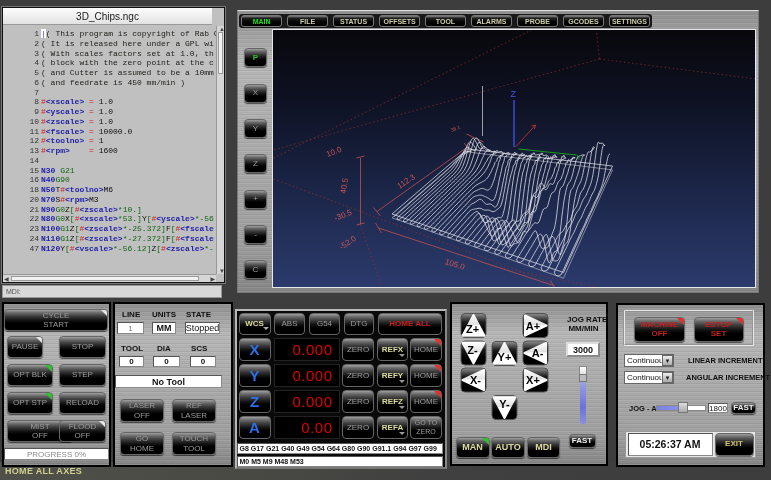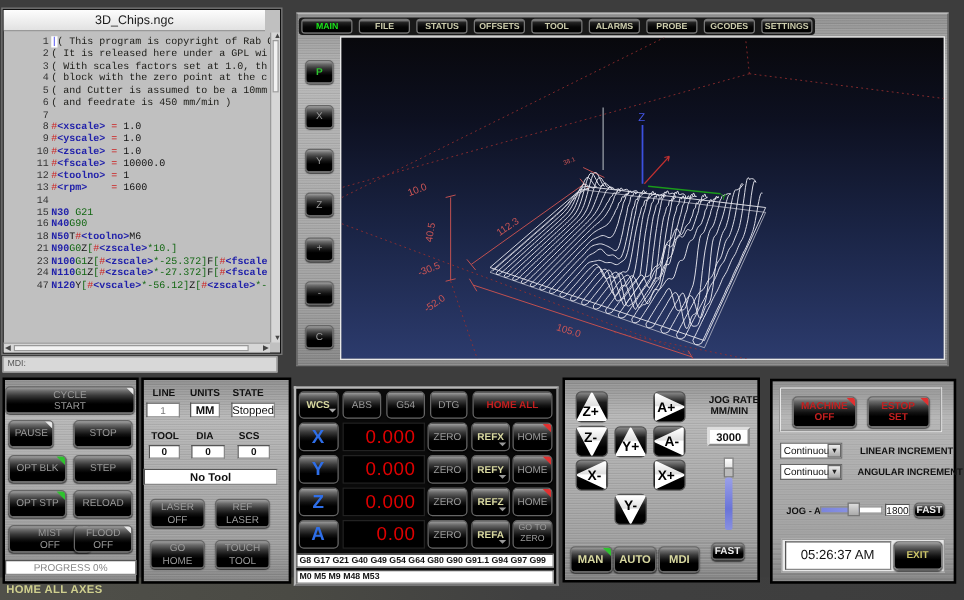--- a/index.html
+++ b/index.html
@@ -155,21 +155,23 @@
 <div class="ln"><em>8</em><i class="r">#</i><i class="b">&lt;xscale&gt;</i><i class="k"> </i><i class="r">=</i><i class="k"> 1.0</i></div>
 <div class="ln"><em>9</em><i class="r">#</i><i class="b">&lt;yscale&gt;</i><i class="k"> </i><i class="r">=</i><i class="k"> 1.0</i></div>
 <div class="ln"><em>10</em><i class="r">#</i><i class="b">&lt;zscale&gt;</i><i class="k"> </i><i class="r">=</i><i class="k"> 1.0</i></div>
 <div class="ln"><em>11</em><i class="r">#</i><i class="b">&lt;fscale&gt;</i><i class="k"> </i><i class="r">=</i><i class="k"> 10000.0</i></div>
 <div class="ln"><em>12</em><i class="r">#</i><i class="b">&lt;toolno&gt;</i><i class="k"> </i><i class="r">=</i><i class="k"> 1</i></div>
 <div class="ln"><em>13</em><i class="r">#</i><i class="b">&lt;rpm&gt;</i><i class="k">    </i><i class="r">=</i><i class="k"> 1600</i></div>
 <div class="ln"><em>14</em></div>
 <div class="ln"><em>15</em><i class="b">N30</i><i class="k"> </i><i class="g">G21</i></div>
 <div class="ln"><em>16</em><i class="b">N40</i><i class="g">G90</i></div>
 <div class="ln"><em>18</em><i class="b">N50</i><i class="k">T</i><i class="r">#</i><i class="b">&lt;toolno&gt;</i><i class="k">M6</i></div>
+<div class="ln"><em>20</em><i class="b">N70</i><i class="k">S</i><i class="r">#</i><i class="b">&lt;rpm&gt;</i><i class="k">M3</i></div>
 <div class="ln"><em>21</em><i class="b">N90</i><i class="g">G0</i><i class="k">Z</i><i class="g">[</i><i class="r">#</i><i class="b">&lt;zscale&gt;</i><i class="g">*10.]</i></div>
+<div class="ln"><em>22</em><i class="b">N80</i><i class="g">G0</i><i class="k">X</i><i class="g">[</i><i class="r">#</i><i class="b">&lt;xscale&gt;</i><i class="g">*53.]</i><i class="k">Y</i><i class="g">[</i><i class="r">#</i><i class="b">&lt;yscale&gt;</i><i class="g">*-56</i></div>
 <div class="ln"><em>23</em><i class="b">N100</i><i class="g">G1</i><i class="k">Z</i><i class="g">[</i><i class="r">#</i><i class="b">&lt;zscale&gt;</i><i class="g">*-25.372]</i><i class="k">F</i><i class="g">[</i><i class="r">#</i><i class="b">&lt;fscale</i></div>
 <div class="ln"><em>24</em><i class="b">N110</i><i class="g">G1</i><i class="k">Z</i><i class="g">[</i><i class="r">#</i><i class="b">&lt;zscale&gt;</i><i class="g">*-27.372]</i><i class="k">F</i><i class="g">[</i><i class="r">#</i><i class="b">&lt;fscale</i></div>
 <div class="ln"><em>47</em><i class="b">N120</i><i class="k">Y</i><i class="g">[</i><i class="r">#</i><i class="b">&lt;vscale&gt;</i><i class="g">*-56.12]</i><i class="k">Z</i><i class="g">[</i><i class="r">#</i><i class="b">&lt;zscale&gt;</i><i class="g">*-</i></div>
   </div>
   <div id="vsb">
       <div class="th"></div>
       <div class="sbarrow" style="top:-1px;left:2px">▲</div>
       <div class="sbarrow" style="bottom:-1px;left:2px">▼</div>
     </div>
   <div id="hsb">
@@ -328,14 +330,14 @@
 <div class="abs" style="left:624px;top:370.5px;width:50px;height:13px;background:#fff;border:1px solid #666;font-size:8px;color:#111;line-height:12px;padding-left:2px">Continuou⋮</div>
 <div class="abs" style="left:662px;top:371.5px;width:11px;height:11px;background:linear-gradient(180deg,#eee,#aaa);border:1px solid #666;font-size:6px;color:#222;text-align:center;line-height:10px">▼</div>
 <div class="lbl" style="left:686px;top:373px;font-size:7.5px">ANGULAR INCREMENT</div>
 <div class="lbl" style="left:629px;top:404px;font-size:7.5px">JOG - A</div>
 <div class="abs" style="left:656px;top:404.5px;width:50px;height:6px;background:linear-gradient(90deg,#7a84dc,#98a0e8);border:1px solid #888"></div>
 <div class="abs" style="left:687px;top:404.5px;width:19px;height:6px;background:#fff;border:1px solid #888;border-left:none"></div>
 <div class="abs" style="left:677.5px;top:402px;width:10px;height:11px;background:linear-gradient(180deg,#ddd,#aaa);border:1px solid #777"></div>
 <div class="fld" style="left:708px;top:403px;width:20px;height:10px;font-size:8px">1800</div>
 <div class="btn" style="left:731px;top:402px;width:25px;height:12px;color:#eee;font-weight:bold;font-size:8px">FAST</div>
 <div class="abs" style="left:625px;top:430.5px;width:131px;height:27px;background:#e8e8e8;border:1px solid #999"></div>
-<div class="fld" style="left:627.5px;top:432.5px;width:85px;height:23px;font-size:10.5px;font-weight:normal">05:26:37 AM</div>
+<div class="fld" style="left:627.5px;top:432.5px;width:85px;height:23px;font-size:10.5px;font-weight:bold">05:26:37 AM</div>
 <div class="btn" style="left:714.5px;top:432.5px;width:39px;height:23px;color:#ccc468;font-weight:bold;font-size:8px">EXIT</div>
 
 </body></html>

